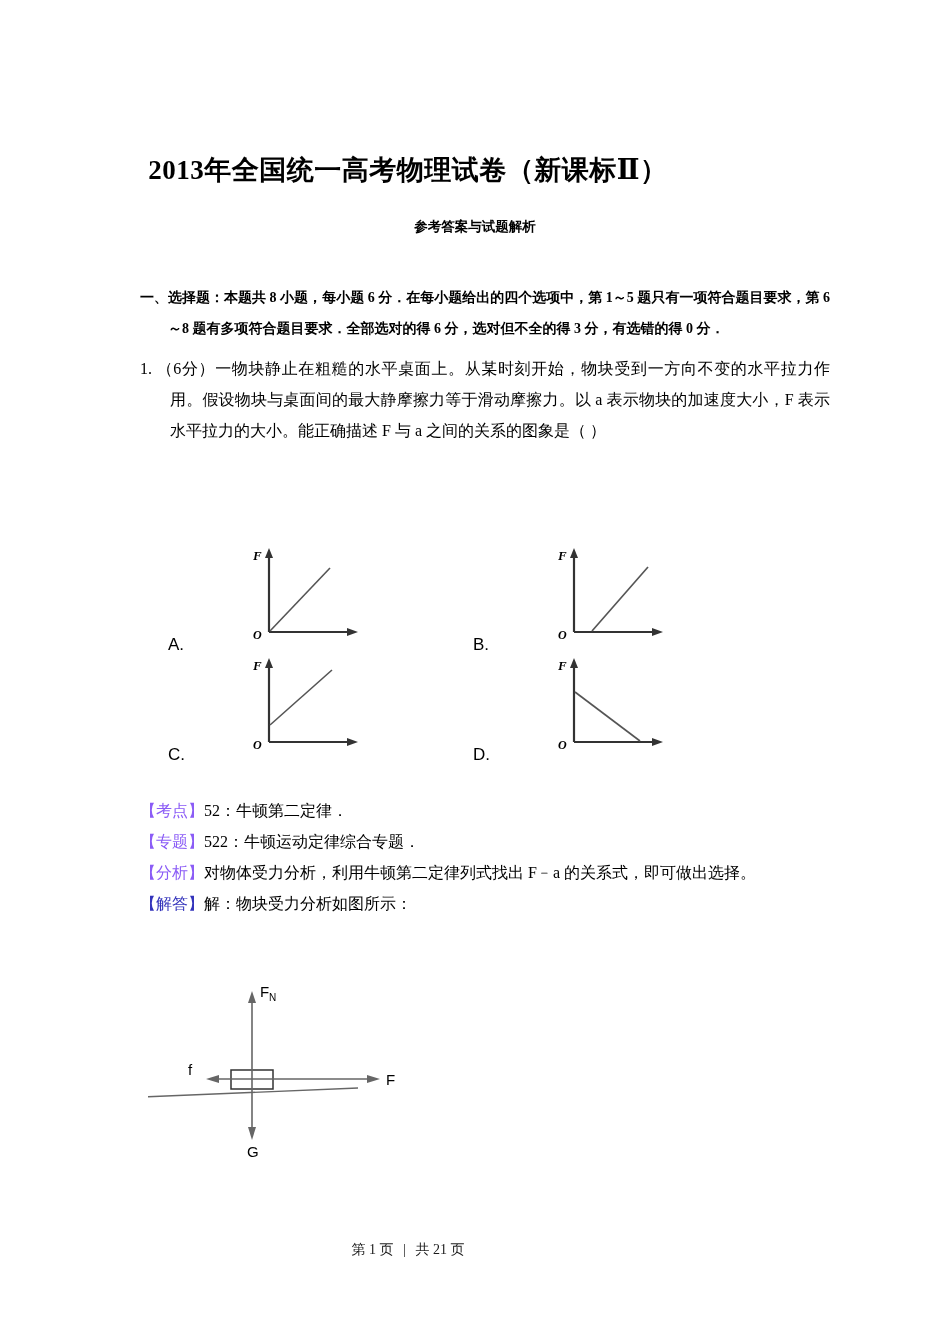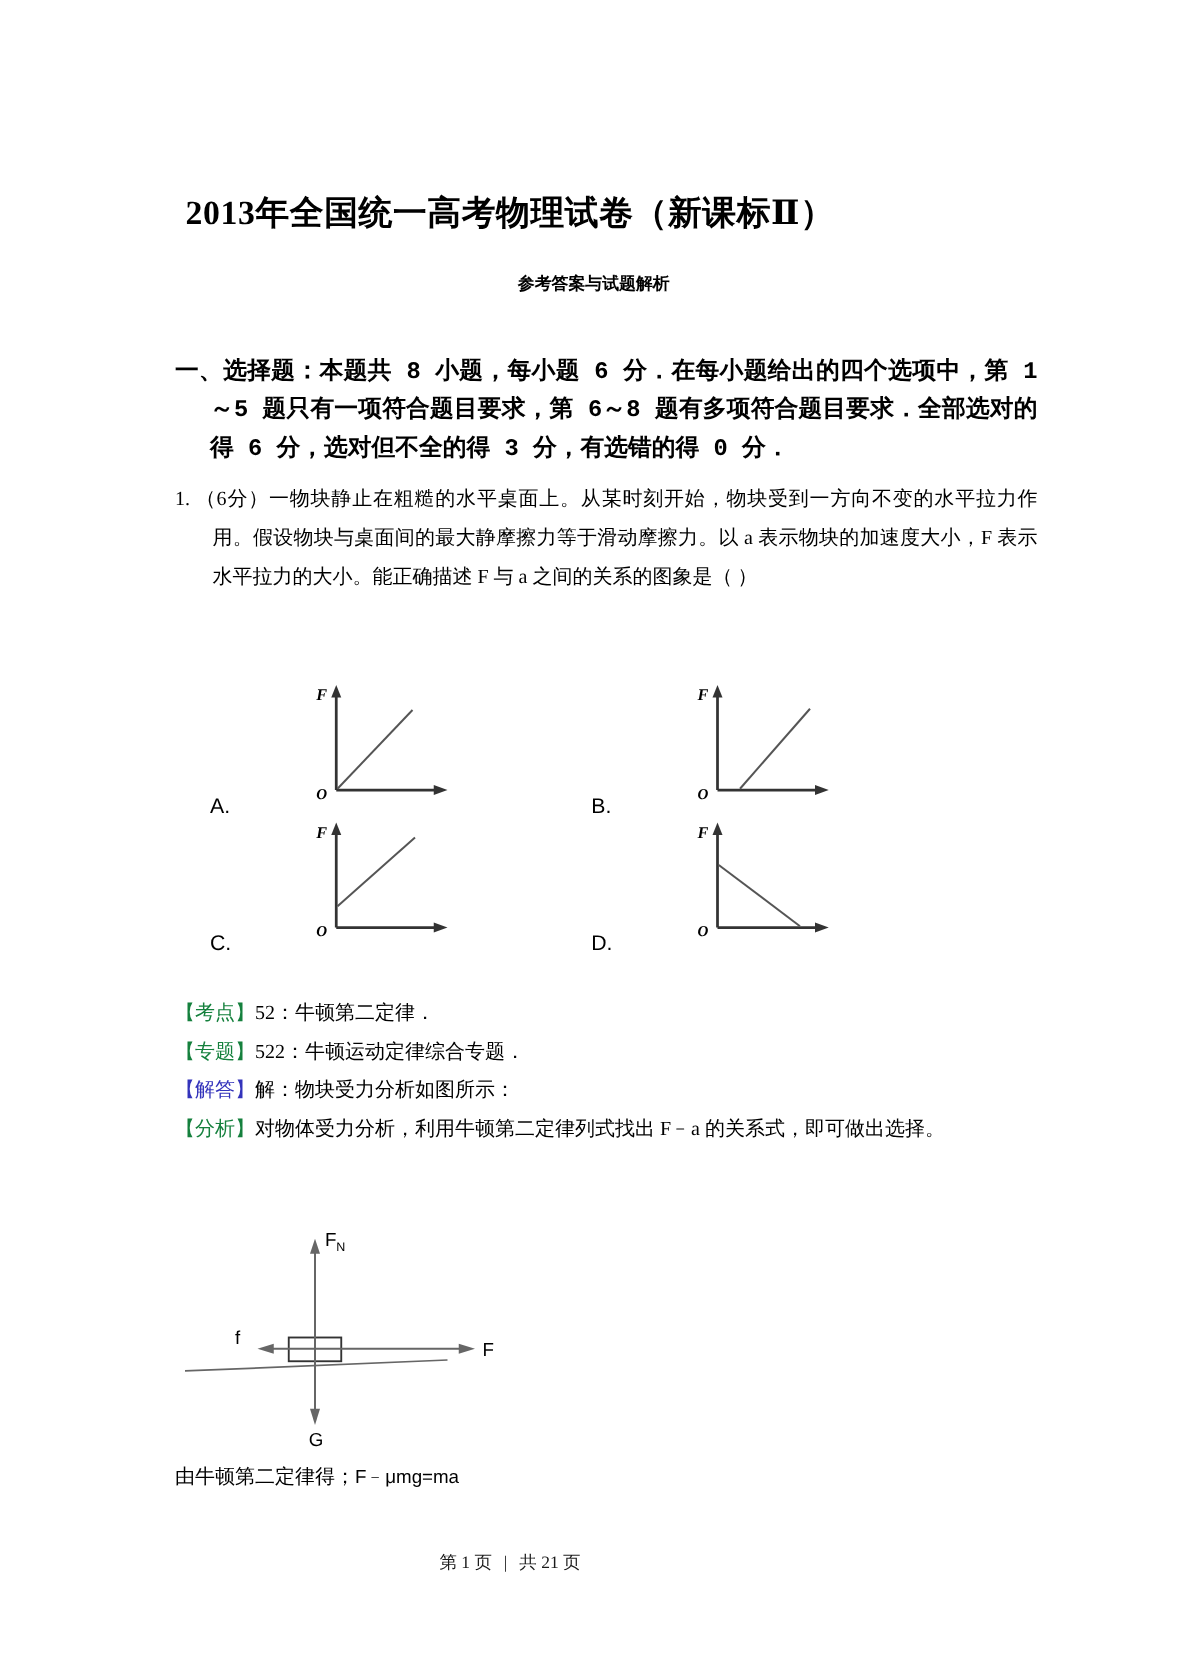--- a/index.html
+++ b/index.html
@@ -52,41 +52,40 @@
     width: 690px;
   }
   .para {
     font-size: 16px;
     line-height: 31px;
     text-align: justify;
     margin: 0;
   }
   .section-head {
     font-weight: bold;
-    font-size: 19px;
+    font-size: 14px;
     line-height: 31px;
     text-indent: 0;
     padding-left: 28px;
     text-indent: -28px;
-    font-family: Liberation Mono, monospace;
   }
   .q-item {
     margin-top: 9px;
     padding-left: 30px;
     text-indent: -30px;
   }
   .q-num {
     font-family: "Liberation Serif", serif;
   }
   .hang {
     padding-left: 34px;
     text-indent: -34px;
   }
   .tag {
-    color: #15803d;
+    color: #8b5cf6;
     font-weight: normal;
   }
   .tag-red {
     color: #3333bb;
   }
 
   
   .options {
     position: absolute;
     top: 540px;
@@ -246,24 +245,24 @@
   </div>
 
   <div class="content" style="top:795px;">
     <p class="para hang">
       <span class="tag">【考点】</span><span>52：牛顿第二定律．</span>
     </p>
     <p class="para hang">
       <span class="tag">【专题】</span><span>522：牛顿运动定律综合专题．</span>
     </p>
     <p class="para hang">
+      <span class="tag">【分析】</span><span>对物体受力分析，利用牛顿第二定律列式找出 F﹣a 的关系式，即可做出选择。</span>
+    </p>
+    <p class="para hang">
       <span class="tag tag-red">【解答】</span><span>解：物块受力分析如图所示：</span>
-    </p>
-    <p class="para hang">
-      <span class="tag">【分析】</span><span>对物体受力分析，利用牛顿第二定律列式找出 F﹣a 的关系式，即可做出选择。</span>
     </p>
   </div>
 
   <div class="fbd">
     <svg width="300" height="185" viewBox="0 0 300 185">
 
       <line x1="-5" y1="122" x2="210" y2="113" stroke="#666" stroke-width="1.4"></line>
 
       <rect x="83" y="95" width="42" height="19" fill="none" stroke="#333" stroke-width="1.5"></rect>
 
@@ -280,23 +279,20 @@
       <polygon points="58,104 71,100 71,108" fill="#666"></polygon>
 
       <text class="fbd-letter" x="112" y="22">F</text>
       <text class="fbd-sub" x="121" y="26">N</text>
       <text class="fbd-letter" x="99" y="182">G</text>
       <text class="fbd-letter" x="40" y="100">f</text>
       <text class="fbd-letter" x="238" y="110">F</text>
     </svg>
   </div>
 
-  <div class="after-fbd">
-    <span>由牛顿第二定律得；</span><span class="mono-ish">F﹣μmg=ma</span>
-  </div>
 
   <div class="footer">
     <span>第</span>
     <span>1</span>
     <span>页</span>
     <span class="sep">|</span>
     <span>共</span>
     <span>21</span>
     <span>页</span>
   </div>

